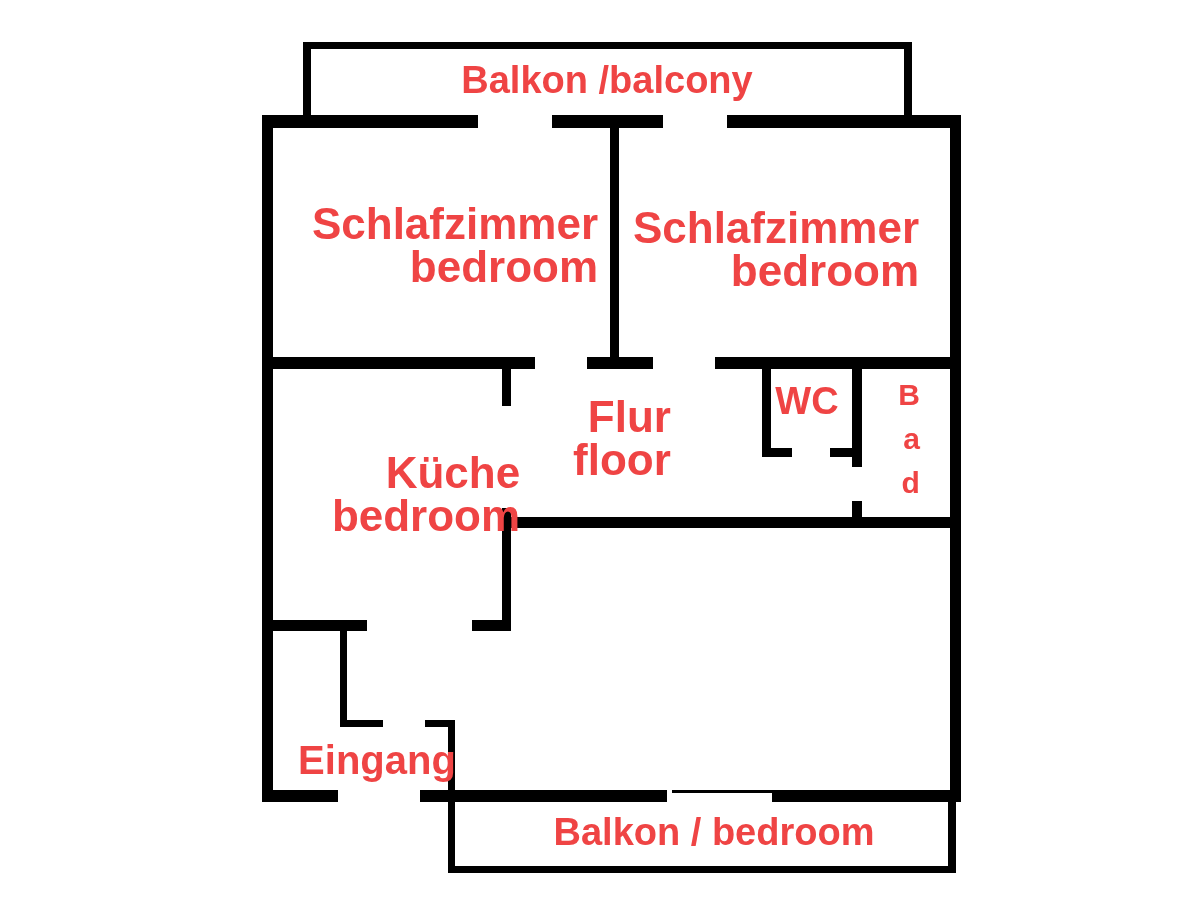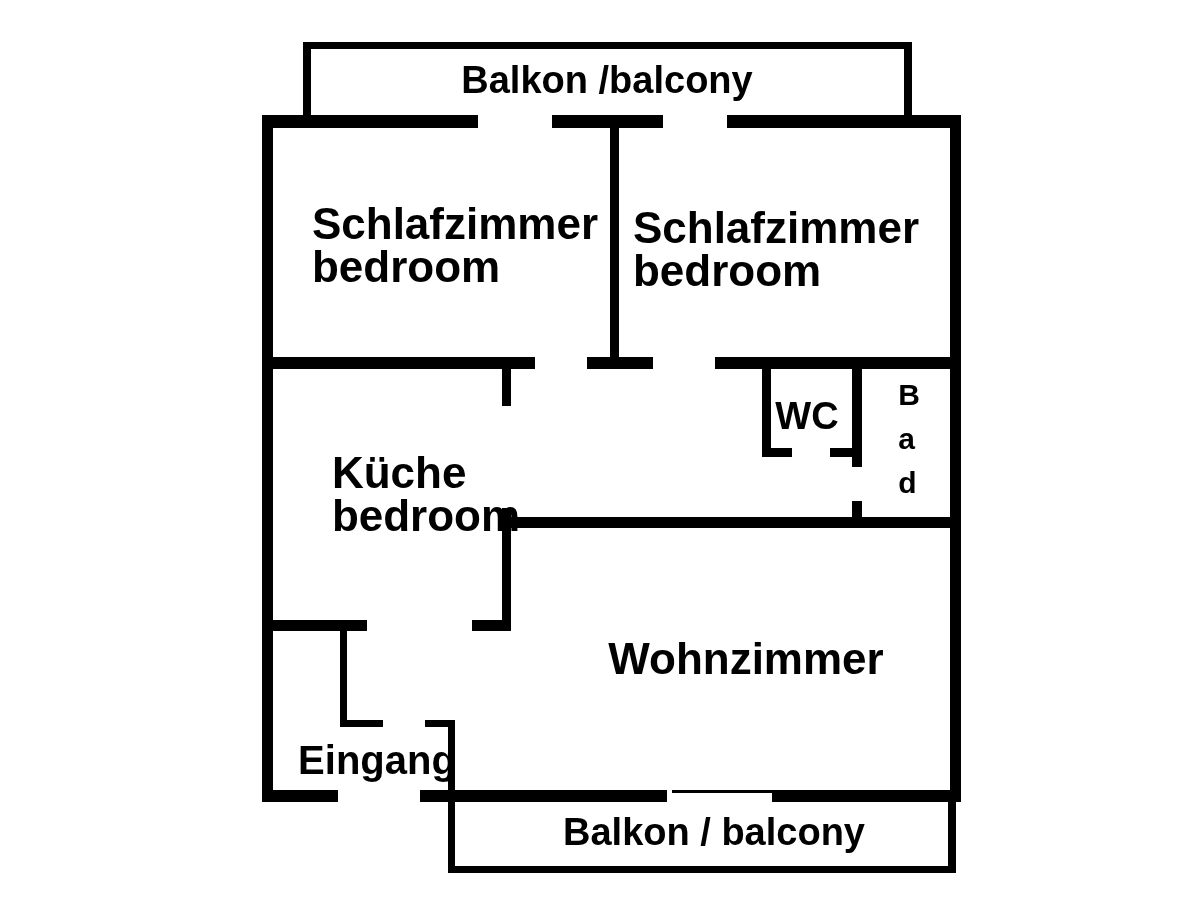--- a/index.html
+++ b/index.html
@@ -15,22 +15,22 @@
     font-family: "Liberation Sans", sans-serif;
     overflow: hidden;
   }
   .wall {
     position: absolute;
     background: #000000;
   }
   .lbl {
     position: absolute;
     transform: translate(-50%, -50%);
-    text-align: left;
-    color: #000000;
+    text-align: right;
+    color: #ef4444;
     font-weight: bold;
     white-space: nowrap;
   }
   .lbl .ln { display: block; }
   .room-label       { font-size: 44px; line-height: 43px; }
   .wc-label         { font-size: 38px; line-height: 40px; }
   .bad-label        { font-size: 30px; line-height: 44px; }
   .eingang-label    { font-size: 40px; line-height: 44px; }
   .balcony-label    { font-size: 38px; line-height: 42px; }
 </style>
@@ -77,45 +77,48 @@
   <div class="lbl room-label" style="left: 455px; top: 245px;">
     <span class="ln">Schlafzimmer</span>
     <span class="ln">bedroom</span>
   </div>
 
   <div class="lbl room-label" style="left: 776px; top: 249px;">
     <span class="ln">Schlafzimmer</span>
     <span class="ln">bedroom</span>
   </div>
 
+  <div class="lbl room-label" style="left: 622px; top: 438px;">
+    <span class="ln">Flur</span>
+    <span class="ln">floor</span>
+  </div>
 
   <div class="lbl room-label" style="left: 386px; top: 494px; margin-left: 40px;">
     <span class="ln">Küche</span>
     <span class="ln">bedroom</span>
   </div>
 
   <div class="lbl room-label" style="left: 746px; top: 658px;">
-    <span class="ln">Wohnzimmer</span>
   </div>
 
-  <div class="lbl wc-label" style="left: 807px; top: 416px;">
+  <div class="lbl wc-label" style="left: 807px; top: 401px;">
     <span class="ln">WC</span>
   </div>
 
   <div class="lbl bad-label" style="left: 909px; top: 439px;">
     <span class="ln">B</span>
     <span class="ln">a</span>
     <span class="ln">d</span>
   </div>
 
   <div class="lbl eingang-label" style="left: 377px; top: 760px;">
     <span class="ln">Eingang</span>
   </div>
 
   <div class="lbl balcony-label" style="left: 607px; top: 80px;">
     <span class="ln">Balkon /balcony</span>
   </div>
 
   <div class="lbl balcony-label" style="left: 714px; top: 832px;">
-    <span class="ln">Balkon / balcony</span>
+    <span class="ln">Balkon / bedroom</span>
   </div>
 
 </div>
 
 </body></html>

